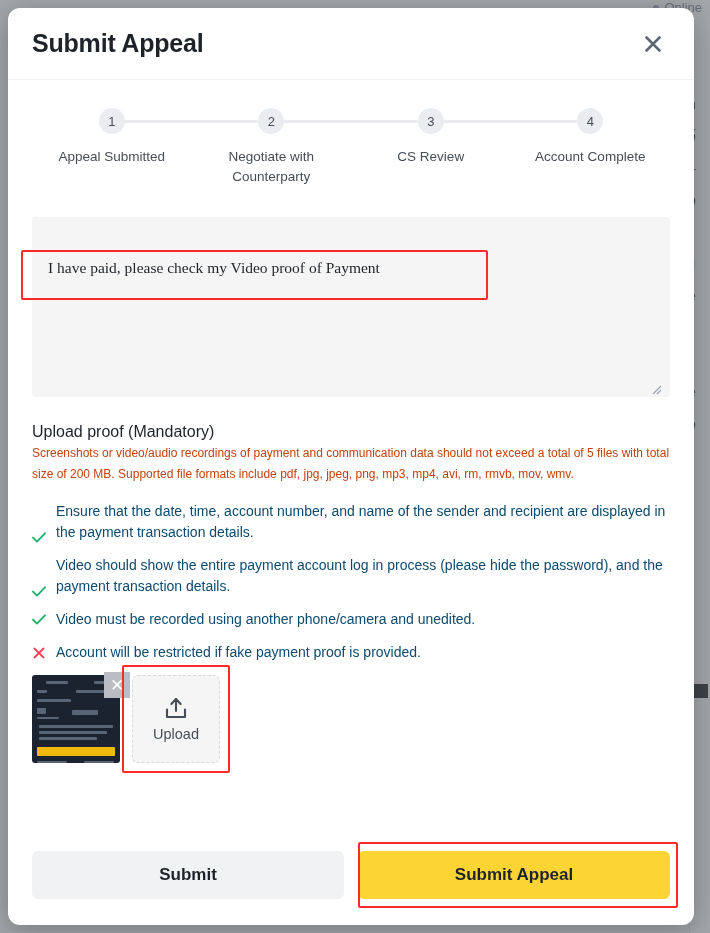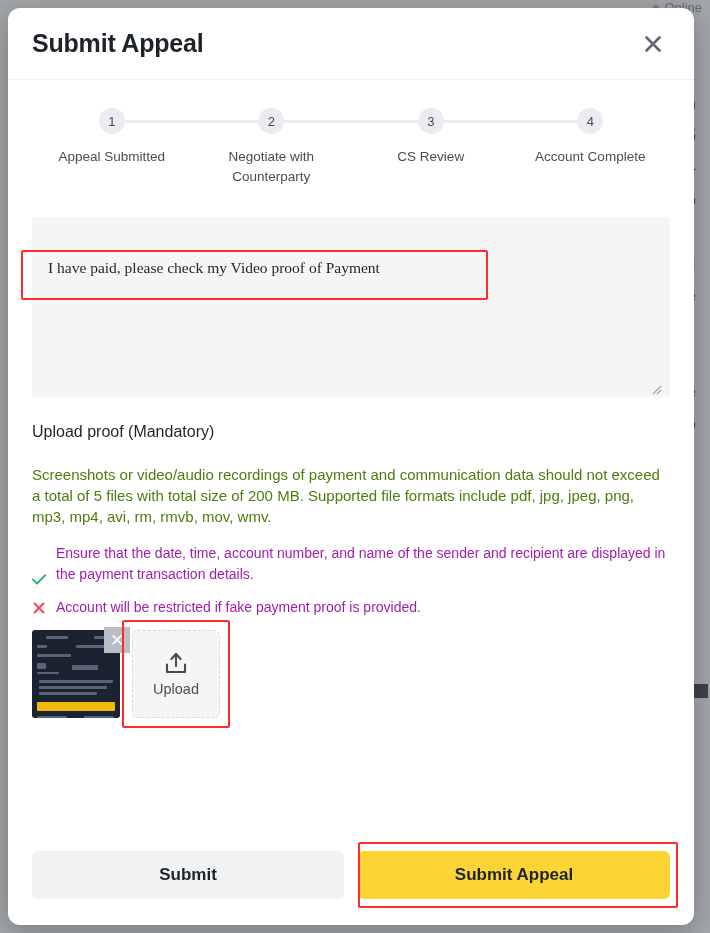--- a/index.html
+++ b/index.html
@@ -205,33 +205,33 @@
     color: #707a8a;
   }
 
   
   #upload-title {
     margin-top: 22px;
     font-size: 16px;
     color: #1e2329;
   }
   #upload-desc {
-    margin-top: 23px;
-    font-size: 15px;
+    margin-top: 2px;
+    font-size: 12px;
     line-height: 21px;
-    color: #4d7c0f;
+    color: #c2410c;
   }
   #rules { margin-top: 16px; }
   .rule {
     display: flex;
     gap: 10px;
     margin-bottom: 12px;
     font-size: 14px;
     line-height: 21px;
-    color: #a21caf;
+    color: #0c4a6e;
   }
   .rule .mark {
     flex: 0 0 14px;
     display: flex;
     align-items: flex-end;
     justify-content: center;
     padding-top: 2px;
   }
   .rule.ok .mark { color: #20b26c; }
   .rule.bad .mark { color: #f6465d; }
@@ -414,20 +414,36 @@
 
     <div id="rules">
       <div class="rule ok">
         <span class="mark">
           <svg width="14" height="11" viewBox="0 0 14 11" aria-hidden="true">
             <path d="M1 5.6 L5 9.6 L13 1.3" stroke="currentColor" stroke-width="1.9" fill="none" stroke-linecap="round" stroke-linejoin="round"></path>
           </svg>
         </span>
         <span>Ensure that the date, time, account number, and name of the sender and recipient are displayed in the payment transaction details.</span>
       </div>
+      <div class="rule ok">
+        <span class="mark">
+          <svg width="14" height="11" viewBox="0 0 14 11" aria-hidden="true">
+            <path d="M1 5.6 L5 9.6 L13 1.3" stroke="currentColor" stroke-width="1.9" fill="none" stroke-linecap="round" stroke-linejoin="round"></path>
+          </svg>
+        </span>
+        <span>Video should show the entire payment account log in process (please hide the password), and the payment transaction details.</span>
+      </div>
+      <div class="rule ok single">
+        <span class="mark">
+          <svg width="14" height="11" viewBox="0 0 14 11" aria-hidden="true">
+            <path d="M1 5.6 L5 9.6 L13 1.3" stroke="currentColor" stroke-width="1.9" fill="none" stroke-linecap="round" stroke-linejoin="round"></path>
+          </svg>
+        </span>
+        <span>Video must be recorded using another phone/camera and unedited.</span>
+      </div>
       <div class="rule bad single">
         <span class="mark">
           <svg width="12" height="12" viewBox="0 0 12 12" aria-hidden="true">
             <path d="M1.5 1.5 L10.5 10.5 M10.5 1.5 L1.5 10.5" stroke="currentColor" stroke-width="2" stroke-linecap="round"></path>
           </svg>
         </span>
         <span>Account will be restricted if fake payment proof is provided.</span>
       </div>
     </div>
 

